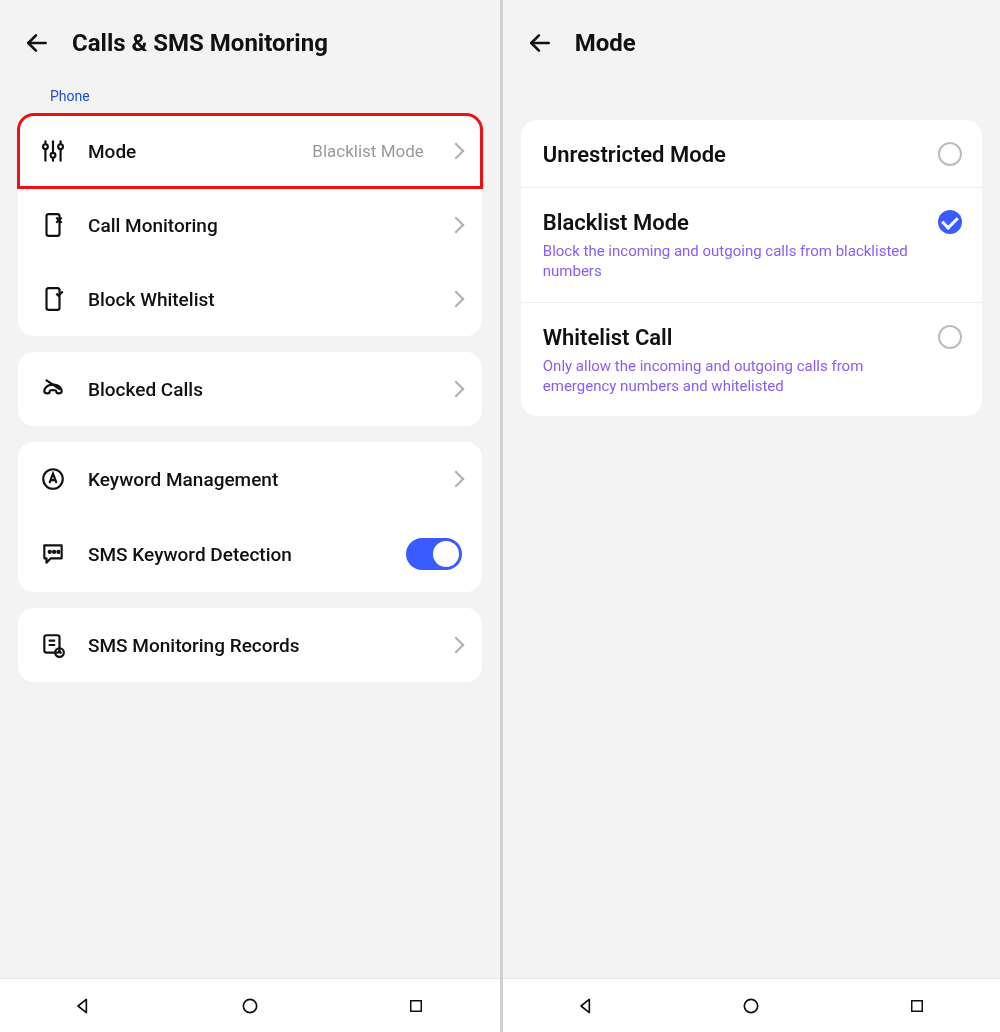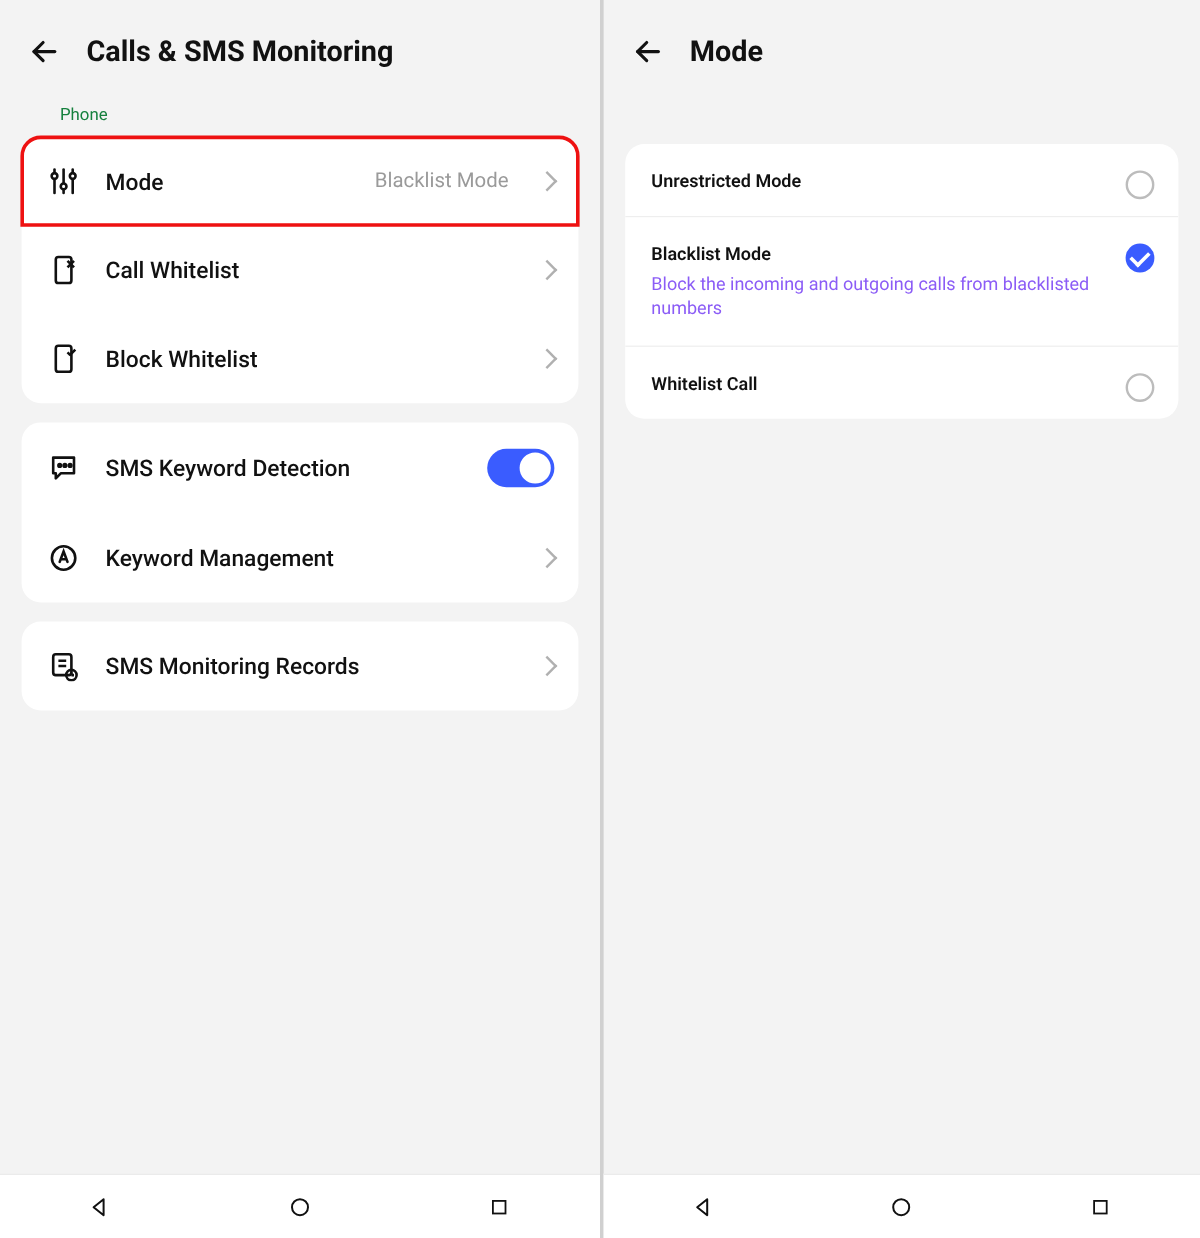--- a/index.html
+++ b/index.html
@@ -3,37 +3,37 @@
 <meta charset="utf-8">
 <style>
   * { box-sizing: border-box; margin: 0; padding: 0; }
   html, body { width: 1000px; height: 1032px; font-family: -apple-system, BlinkMacSystemFont, "Segoe UI", Roboto, Helvetica, Arial, sans-serif; overflow: hidden; }
   .canvas { display: flex; width: 1000px; height: 1032px; background: #e8e8e8; }
   .pane { position: relative; width: 584px; height: 1032px; background: #f3f3f3; display: flex; flex-direction: column; }
   .pane + .pane { border-left: 3px solid #d0d0d0; }
   .header { display: flex; align-items: center; padding: 28px 22px 18px 22px; gap: 20px; }
   .header .title { font-size: 24px; font-weight: 700; color: #111; }
   .back-icon { width: 30px; height: 30px; display: flex; align-items: center; justify-content: center; cursor: pointer; }
-  .section-label { font-size: 14px; color: #15803d; padding: 12px 0 10px 50px; }
+  .section-label { font-size: 14px; color: #1d4ed8; padding: 12px 0 10px 50px; }
   .card { background: #ffffff; border-radius: 16px; margin: 0 18px 16px 18px; overflow: hidden; }
   .row { display: flex; align-items: center; padding: 22px 20px; gap: 20px; cursor: pointer; position: relative; }
   .row + .row {  }
   .row .icon { width: 30px; height: 30px; display:flex; align-items:center; justify-content:center; flex-shrink:0; }
   .row .label { font-size: 19px; color: #111; font-weight: 500; flex: 1; }
   .row .value { font-size: 17px; color: #9a9a9a; margin-right: 6px; }
   .row .chev { width: 12px; height: 12px; border-top: 2.5px solid #b0b0b0; border-right: 2.5px solid #b0b0b0; transform: rotate(45deg); flex-shrink:0; }
   .highlight { outline: 3px solid #e11; outline-offset: -2px; }
   .toggle { width: 56px; height: 32px; border-radius: 16px; background: #3a5cff; position: relative; flex-shrink:0; }
   .toggle::after { content:""; position:absolute; right:3px; top:3px; width:26px; height:26px; background:#fff; border-radius:50%; }
 
   
   .opt-card { background:#fff; border-radius:16px; margin: 0 18px; overflow:hidden; }
   .opt { padding: 22px 22px 20px 22px; display:flex; flex-direction:column; gap:6px; position:relative; cursor:pointer; }
   .opt + .opt { border-top: 1px solid #eee; }
-  .opt .opt-title { font-size:15px; font-weight:600; color:#111; padding-right: 40px; }
+  .opt .opt-title { font-size:22px; font-weight:600; color:#111; padding-right: 40px; }
   .opt .opt-desc { font-size:15px; color:#8b5cf6; line-height:1.35; padding-right: 40px; }
   .radio { position:absolute; right:20px; top:22px; width:24px; height:24px; border-radius:50%; border:2px solid #bcbcbc; background:#fff; }
   .radio.checked { border:none; background:#3a5cff; display:flex; align-items:center; justify-content:center; }
   .radio.checked::after { content:""; width:7px; height:12px; border-right:3px solid #fff; border-bottom:3px solid #fff; transform: rotate(45deg) translate(-1px,-1px); }
 
   
   .navbar { position:absolute; bottom:0; left:0; right:0; height:54px; background:#fff; display:flex; align-items:center; justify-content:space-around; border-top:1px solid #e6e6e6; }
   .nav-btn { width:36px; height:36px; display:flex; align-items:center; justify-content:center; cursor:pointer; }
 
   .content { flex:1; overflow:hidden; }
@@ -78,59 +78,71 @@
 
       <div class="card" style="border-radius:0 0 16px 16px; margin-top:0;">
         <div class="row">
           <div class="icon">
             <svg width="26" height="26" viewBox="0 0 24 24" fill="none" stroke="#111" stroke-width="2" stroke-linejoin="round">
                 <rect x="6" y="2" width="12" height="20" rx="2"></rect>
                 <line x1="15" y1="5" x2="20" y2="10"></line>
                 <line x1="20" y1="5" x2="15" y2="10"></line>
               </svg>
           </div>
-          <div class="label">Call Whitelist</div>
+          <div class="label">Call Monitoring</div>
           <div class="chev"></div>
         </div>
         <div class="row">
           <div class="icon">
             <svg width="26" height="26" viewBox="0 0 24 24" fill="none" stroke="#111" stroke-width="2" stroke-linejoin="round">
                 <rect x="6" y="2" width="12" height="20" rx="2"></rect>
                 <polyline points="15 7 17 9 21 5"></polyline>
               </svg>
           </div>
           <div class="label">Block Whitelist</div>
           <div class="chev"></div>
         </div>
       </div>
 
-
-
       <div class="card">
+        <div class="row">
+          <div class="icon">
+            <svg width="26" height="26" viewBox="0 0 24 24" fill="none" stroke="#111" stroke-width="2" stroke-linecap="round">
+                <path d="M4 14c0-2 2-6 8-6s8 4 8 6c0 1-1 2-3 2s-2-1-2-2-1-1-3-1-3 0-3 1-0 2-2 2-3-1-3-2z"></path>
+                <line x1="6" y1="4" x2="18" y2="12"></line>
+              </svg>
+          </div>
+          <div class="label">Blocked Calls</div>
+          <div class="chev"></div>
+        </div>
+      </div>
+
+
+      <div class="card">
+        <div class="row">
+          <div class="icon">
+            <svg width="26" height="26" viewBox="0 0 24 24" fill="none" stroke="#111" stroke-width="2">
+                <circle cx="12" cy="12" r="9"></circle>
+                <path d="M9 15l3-8 3 8M10 13h4" stroke-linecap="round"></path>
+              </svg>
+          </div>
+          <div class="label">Keyword Management</div>
+          <div class="chev"></div>
+        </div>
         <div class="row">
           <div class="icon">
             <svg width="26" height="26" viewBox="0 0 24 24" fill="none" stroke="#111" stroke-width="2" stroke-linejoin="round">
                 <path d="M4 4h16v12H10l-4 4v-4H4z"></path>
                 <circle cx="9" cy="10" r="1" fill="#111"></circle>
                 <circle cx="13" cy="10" r="1" fill="#111"></circle>
                 <circle cx="17" cy="10" r="1" fill="#111"></circle>
               </svg>
           </div>
           <div class="label">SMS Keyword Detection</div>
           <div class="toggle"></div>
-        </div>
-        <div class="row">
-          <div class="icon">
-            <svg width="26" height="26" viewBox="0 0 24 24" fill="none" stroke="#111" stroke-width="2">
-                <circle cx="12" cy="12" r="9"></circle>
-                <path d="M9 15l3-8 3 8M10 13h4" stroke-linecap="round"></path>
-              </svg>
-          </div>
-          <div class="label">Keyword Management</div>
-          <div class="chev"></div>
         </div>
       </div>
 
       <div class="card">
         <div class="row">
           <div class="icon">
             <svg width="26" height="26" viewBox="0 0 24 24" fill="none" stroke="#111" stroke-width="2" stroke-linejoin="round">
                 <rect x="4" y="3" width="14" height="16" rx="2"></rect>
                 <line x1="8" y1="8" x2="14" y2="8"></line>
                 <line x1="8" y1="12" x2="14" y2="12"></line>
@@ -185,20 +197,21 @@
         </div>
 
         <div class="opt">
           <div class="opt-title">Blacklist Mode</div>
           <div class="opt-desc">Block the incoming and outgoing calls from blacklisted numbers</div>
           <div class="radio checked"></div>
         </div>
 
         <div class="opt">
           <div class="opt-title">Whitelist Call</div>
+          <div class="opt-desc">Only allow the incoming and outgoing calls from emergency numbers and whitelisted</div>
           <div class="radio"></div>
         </div>
 
       </div>
     </div>
 
     <div class="navbar">
       <div class="nav-btn">
           <svg width="20" height="20" viewBox="0 0 24 24" fill="none" stroke="#111" stroke-width="2" stroke-linejoin="round">
             <polygon points="16 4 6 12 16 20"></polygon>

